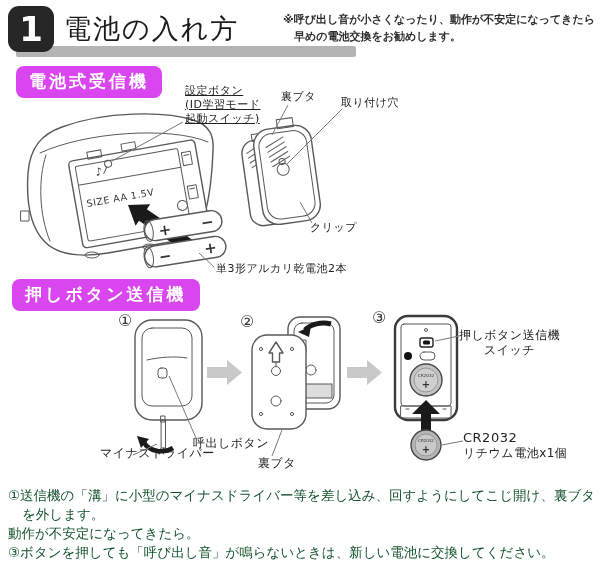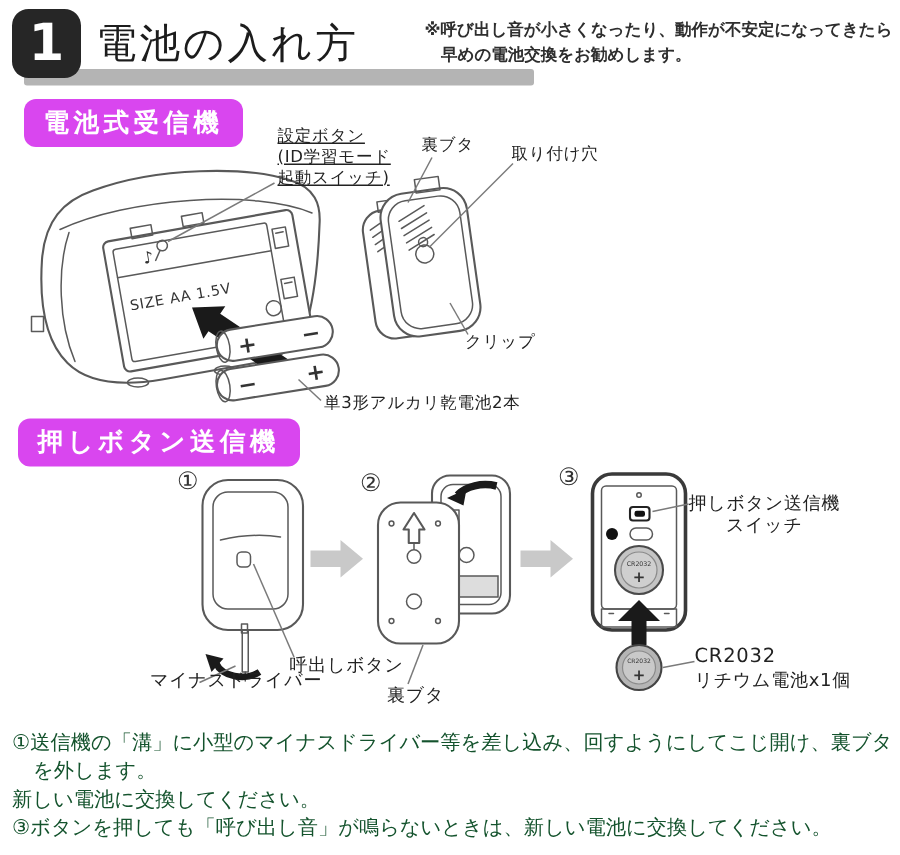--- a/index.html
+++ b/index.html
@@ -252,17 +252,17 @@
     <div style="text-align:center;">スイッチ</div>
   </div>
   <div class="callout md" style="left:463px; top:430px;">
     <div style="font-size:13px;">CR2032</div>
     <div>リチウム電池x1個</div>
   </div>
 
   <div class="abs instructions">
     <div>①送信機の「溝」に小型のマイナスドライバー等を差し込み、回すようにしてこじ開け、裏ブタ</div>
     <div class="indent">を外します。</div>
-    <div>新しい電池に交換してください。</div>
+    <div>動作が不安定になってきたら。</div>
     <div>③ボタンを押しても「呼び出し音」が鳴らないときは、新しい電池に交換してください。</div>
   </div>
 
 </div>
 
 </body></html>

